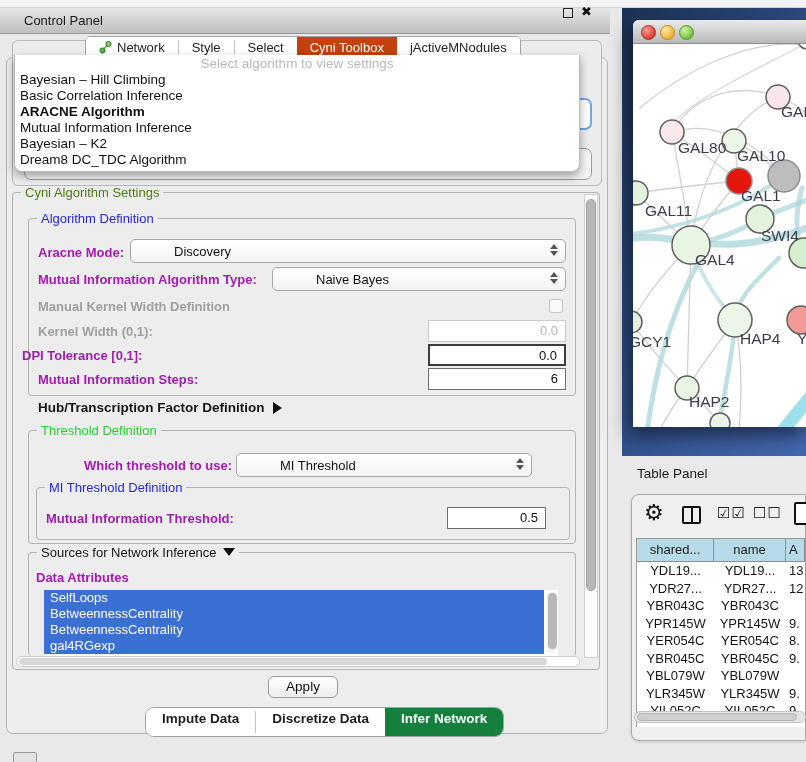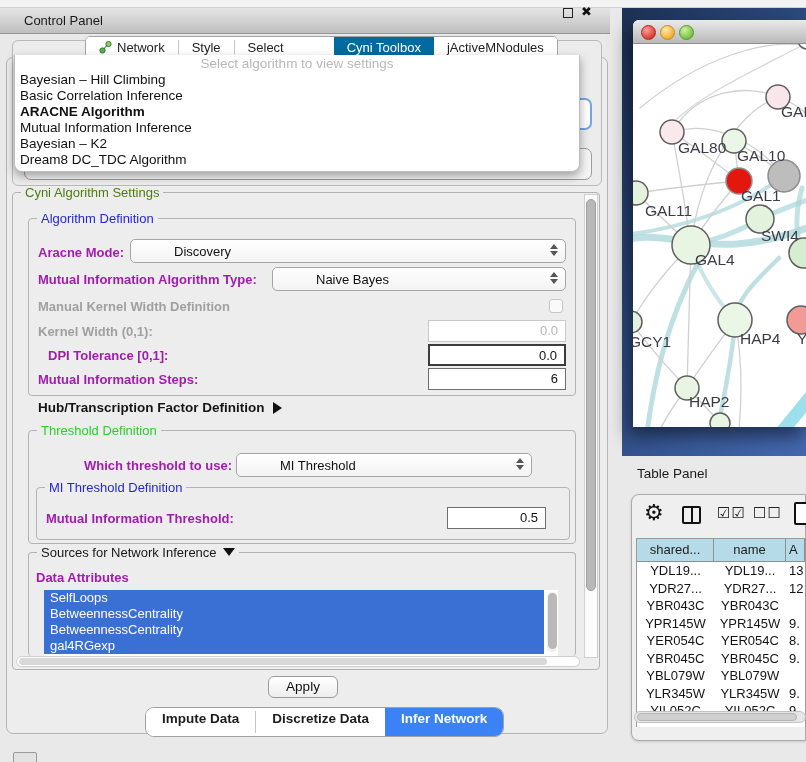--- a/index.html
+++ b/index.html
@@ -16,21 +16,21 @@
     background:linear-gradient(#e4e4e4,#bfbfbf); border-bottom:1px solid #979797;
     display:flex; align-items:center;padding-left:12px; }
   .cp-title { margin-left:12px; font-size:13px; color:#1a1a1a; }
   .cp-float { position:absolute; left:563px; top:8px; width:10px; height:10px; border:1.5px solid #222; background:transparent; }
   .cp-close { position:absolute; left:581px; top:4px; font-size:13px; font-weight:bold; color:#111; }
 
   
   .tabbar { left:85px; top:36px; height:22px; display:flex; align-items:stretch;
     background:#ffffff; border:1px solid #a3a3a3; border-radius:5px; overflow:hidden; z-index:6; }
   .tab { display:flex; align-items:center; gap:5px; padding:0 13px; font-size:13px; color:#222; background:#fff; }
-  .tab.sel { background:#0369a1; color:#fff;margin-left:37px; }
+  .tab.sel { background:#c2410c; color:#fff; }
   .tsep { width:1px; background:#c4c4c4; margin:3px 0; }
 
   
   .cp-body { left:6px; top:57px; width:602px; height:677px; background:#ededed;
     border:1px solid #b5b5b5; border-radius:7px; }
 
   
   .inf-panel { left:12px; top:40px; width:590px; height:146px; background:#ececec;
     border:1px solid #b9b9b9; border-radius:6px; z-index:1; }
   .focus-combo { left:24px; top:98px; width:568px; height:32px; background:#fff;
@@ -87,21 +87,21 @@
   .vscroll { position:absolute; left:584px; top:194px; width:14px; height:464px; background:#fbfbfb; border:1px solid #d0d0d0; }
   .vscroll-thumb { position:absolute; left:1px; top:4px; width:10px; height:392px; background:#b8b8b8; border:1px solid #9f9f9f; border-radius:6px; }
   .hscroll { position:absolute; left:16px; top:656px; width:564px; height:11px; background:#fdfdfd; border:1px solid #cfcfcf; border-radius:6px; }
   .hscroll-thumb { position:absolute; left:2px; top:1px; width:528px; height:7px; background:#d8d8d8; border-radius:4px; }
 
   .apply-btn { left:268px; top:676px; width:70px; height:22px; background:linear-gradient(#fff,#ededed);
     border:1px solid #9a9a9a; border-radius:6px; font-size:13.5px; color:#111; text-align:center; line-height:20px; }
 
   .seg-tabs { left:145px; top:707px; height:30px; display:flex; background:#fff; border:1px solid #a0a0a0; border-radius:9px; overflow:hidden; z-index:2; }
   .seg { padding:0 16px; font-size:13.5px; font-weight:600; color:#1d1d1d; line-height:21px; background:#fff; }
-  .seg.sel { background:#3b82f6; color:#fff; }
+  .seg.sel { background:#15803d; color:#fff; }
   .ssep { width:1px; background:#c4c4c4; margin:3px 0; }
 
   .bl-chip { left:13px; top:752px; width:24px; height:14px; border:1.5px solid #999; background:#e2e2e2; border-radius:2px; }
 
   
   .desktop { left:622px; top:8px; width:184px; height:448px;
     background:linear-gradient(120deg,#1c3154,#2e4c82 45%,#4468b0); }
   .net-window { left:633px; top:20px; width:175px; height:407px; background:#fff;
     border-radius:6px 0 0 0; box-shadow:-5px 9px 18px rgba(0,0,0,.5); }
   .net-titlebar { position:absolute; left:0; top:0; width:100%; height:24px;
@@ -201,21 +201,21 @@
         <i class="up"></i>
         <i class="dn"></i>
       </span>
   </div>
   <span class="lbl dis" style="left:38px; top:299px;">Manual Kernel Width Definition</span>
   <div class="chk" style="left:549px; top:299px;"></div>
   <span class="lbl dis" style="left:38px; top:324px;">Kernel Width (0,1):</span>
   <div class="field dis ab" style="left:428px; top:320px; width:138px;">
     <span>0.0</span>
   </div>
-  <span class="lbl" style="left:48px; top:348px;">DPI Tolerance [0,1]:</span>
+  <span class="lbl" style="left:22px; top:348px;">DPI Tolerance [0,1]:</span>
   <div class="field strong ab" style="left:428px; top:344px; width:138px;">
     <span>0.0</span>
   </div>
   <span class="lbl" style="left:38px; top:372px;">Mutual Information Steps:</span>
   <div class="field ab" style="left:428px; top:368px; width:138px;">
     <span>6</span>
   </div>
 
   <div class="hub-row" style="left:38px; top:400px;">
     <span>Hub/Transcription Factor Definition</span><span class="tri-right"></span>

